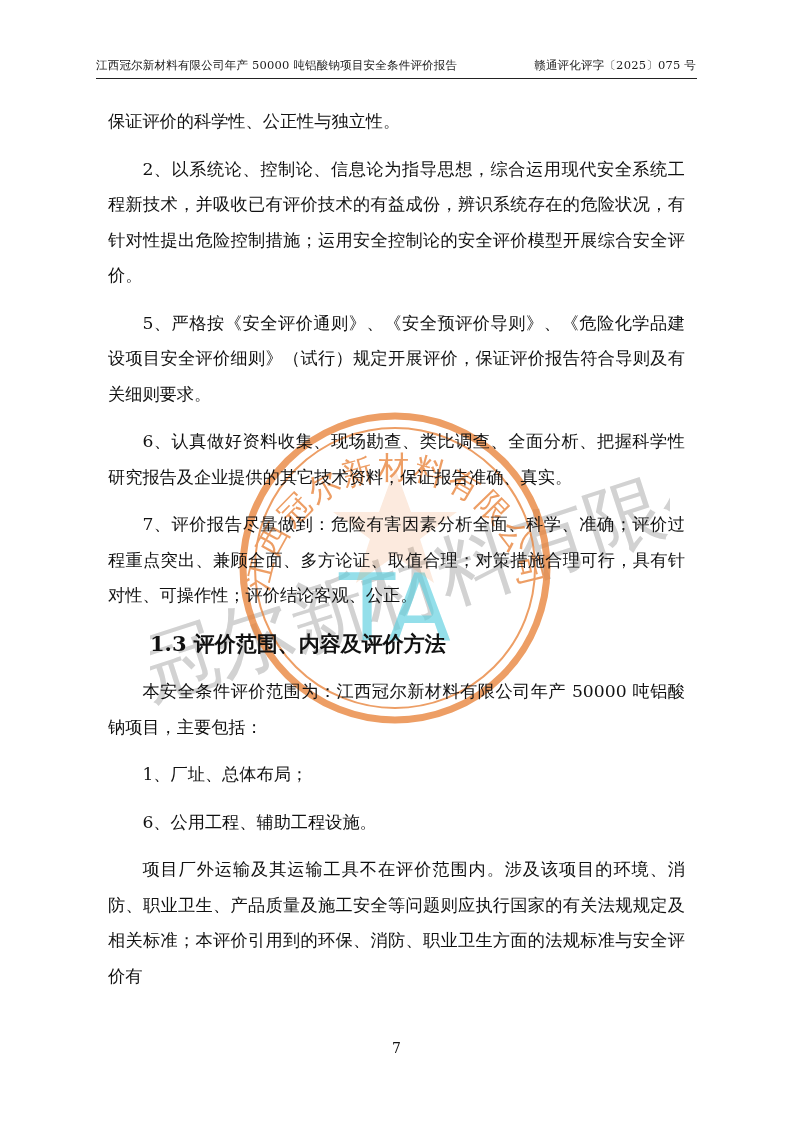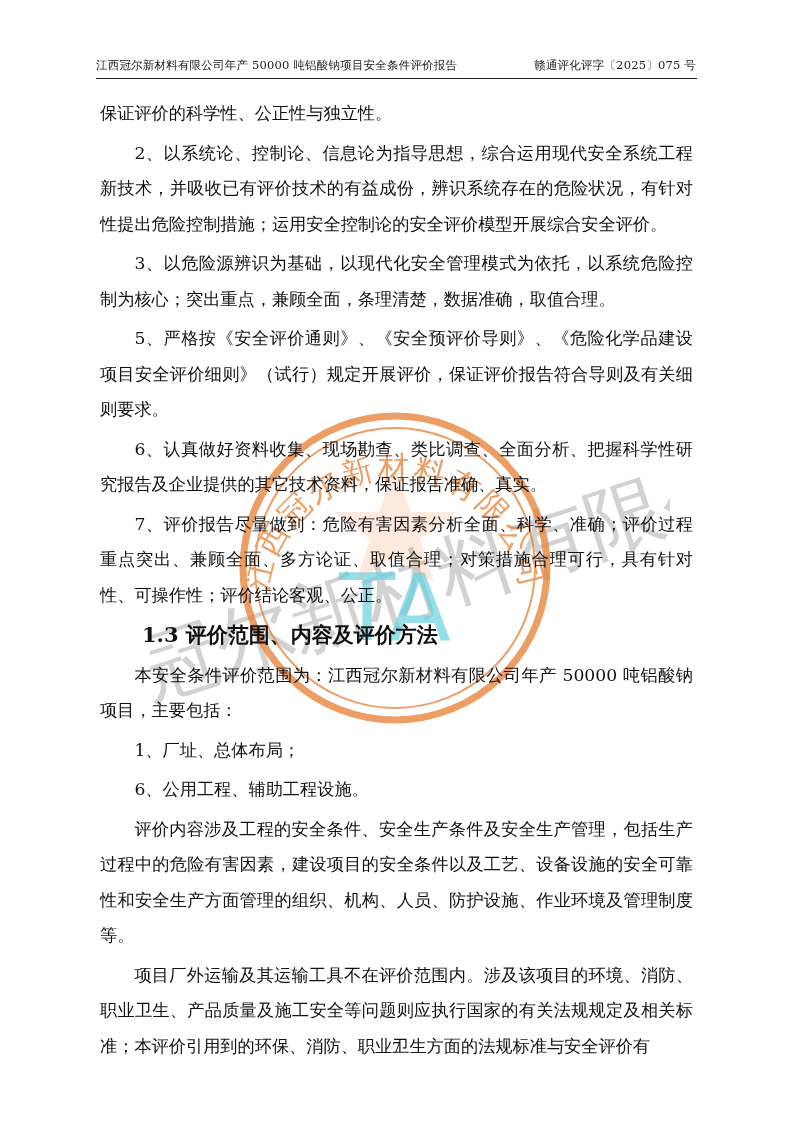--- a/index.html
+++ b/index.html
@@ -48,21 +48,21 @@
     width: 601px;
     font-family: "DejaVu Serif", "Liberation Serif", serif;
     font-size: 17.2px;
     line-height: 35.5px;
     color: #111;
     text-align: justify;
     text-justify: inter-ideograph;
     z-index: 3;
   }
   .content p {
-    margin: 4px;
+    margin: 12px;
     text-indent: 2em;
   }
   .content p.noindent {
     text-indent: 0;
   }
   .heading {
     margin: 0;
     font-weight: bold;
     font-size: 21px;
     line-height: 35.5px;
@@ -132,31 +132,29 @@
         </text>
         <text x="160" y="232" font-family="DejaVu Sans, Liberation Sans, sans-serif" font-size="92" fill="#5fd0e0" text-anchor="middle" opacity="0.85">TA</text>
         <path d="M 160 60 L 176 104 L 222 104 L 185 131 L 199 175 L 160 148 L 121 175 L 135 131 L 98 104 L 144 104 Z" fill="#e8833a" opacity="0.22"></path>
       </g>
     </svg>
   </div>
 
   <div class="content">
     <p class="noindent">保证评价的科学性、公正性与独立性。</p>
     <p>2、以系统论、控制论、信息论为指导思想，综合运用现代安全系统工程新技术，并吸收已有评价技术的有益成份，辨识系统存在的危险状况，有针对性提出危险控制措施；运用安全控制论的安全评价模型开展综合安全评价。</p>
-    <p>3、以危险源辨识为基础，以现代化安全管理模式为依托，以系统危险控制为核心；突出重点，兼顾全面，条理清楚，数据准确，取值合理。</p>
     <p>5、严格按《安全评价通则》、《安全预评价导则》、《危险化学品建设项目安全评价细则》（试行）规定开展评价，保证评价报告符合导则及有关细则要求。</p>
     <p>6、认真做好资料收集、现场勘查、类比调查、全面分析、把握科学性研究报告及企业提供的其它技术资料，保证报告准确、真实。</p>
     <p>7、评价报告尽量做到：危险有害因素分析全面、科学、准确；评价过程重点突出、兼顾全面、多方论证、取值合理；对策措施合理可行，具有针对性、可操作性；评价结论客观、公正。</p>
 
     <p class="heading">
       <span class="num">1.3</span>
       <span>评价范围、内容及评价方法</span>
     </p>
 
     <p>本安全条件评价范围为：江西冠尔新材料有限公司年产 50000 吨铝酸钠项目，主要包括：</p>
     <p>1、厂址、总体布局；</p>
     <p>6、公用工程、辅助工程设施。</p>
-    <p>评价内容涉及工程的安全条件、安全生产条件及安全生产管理，包括生产过程中的危险有害因素，建设项目的安全条件以及工艺、设备设施的安全可靠性和安全生产方面管理的组织、机构、人员、防护设施、作业环境及管理制度等。</p>
     <p>项目厂外运输及其运输工具不在评价范围内。涉及该项目的环境、消防、职业卫生、产品质量及施工安全等问题则应执行国家的有关法规规定及相关标准；本评价引用到的环保、消防、职业卫生方面的法规标准与安全评价有</p>
   </div>
 
   <div class="pagenum">7</div>
 </div>
 
 </body></html>

